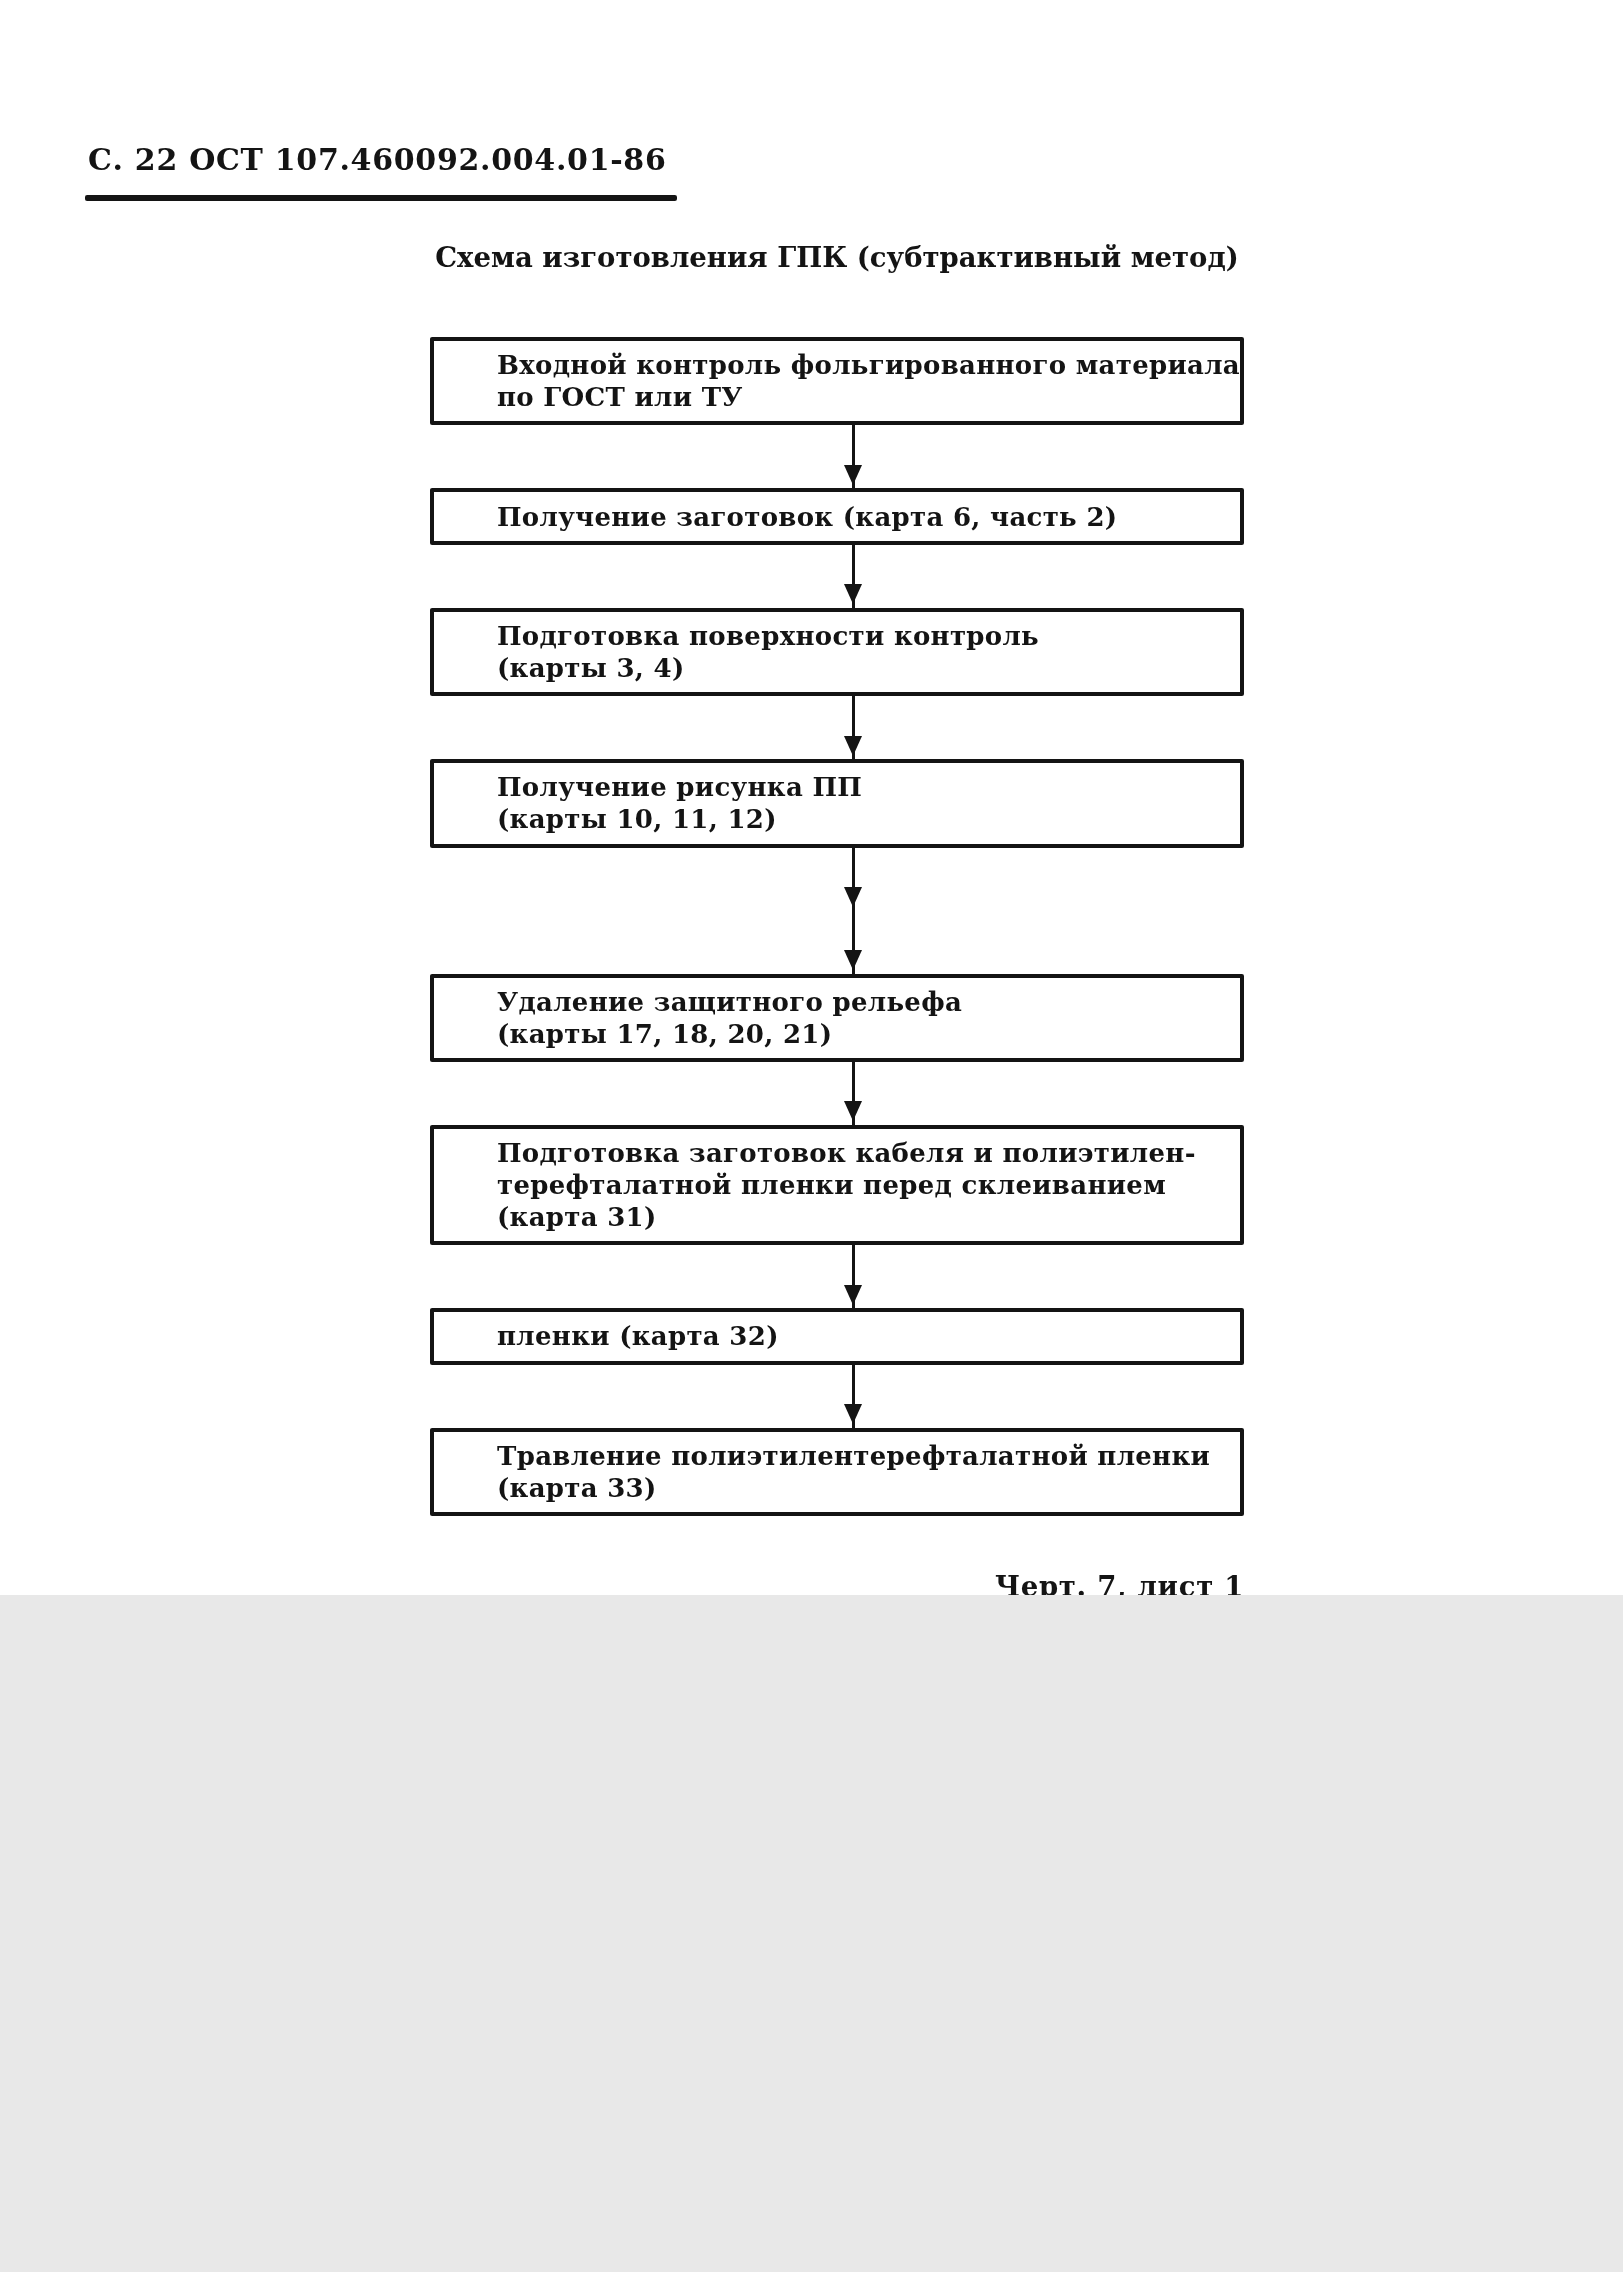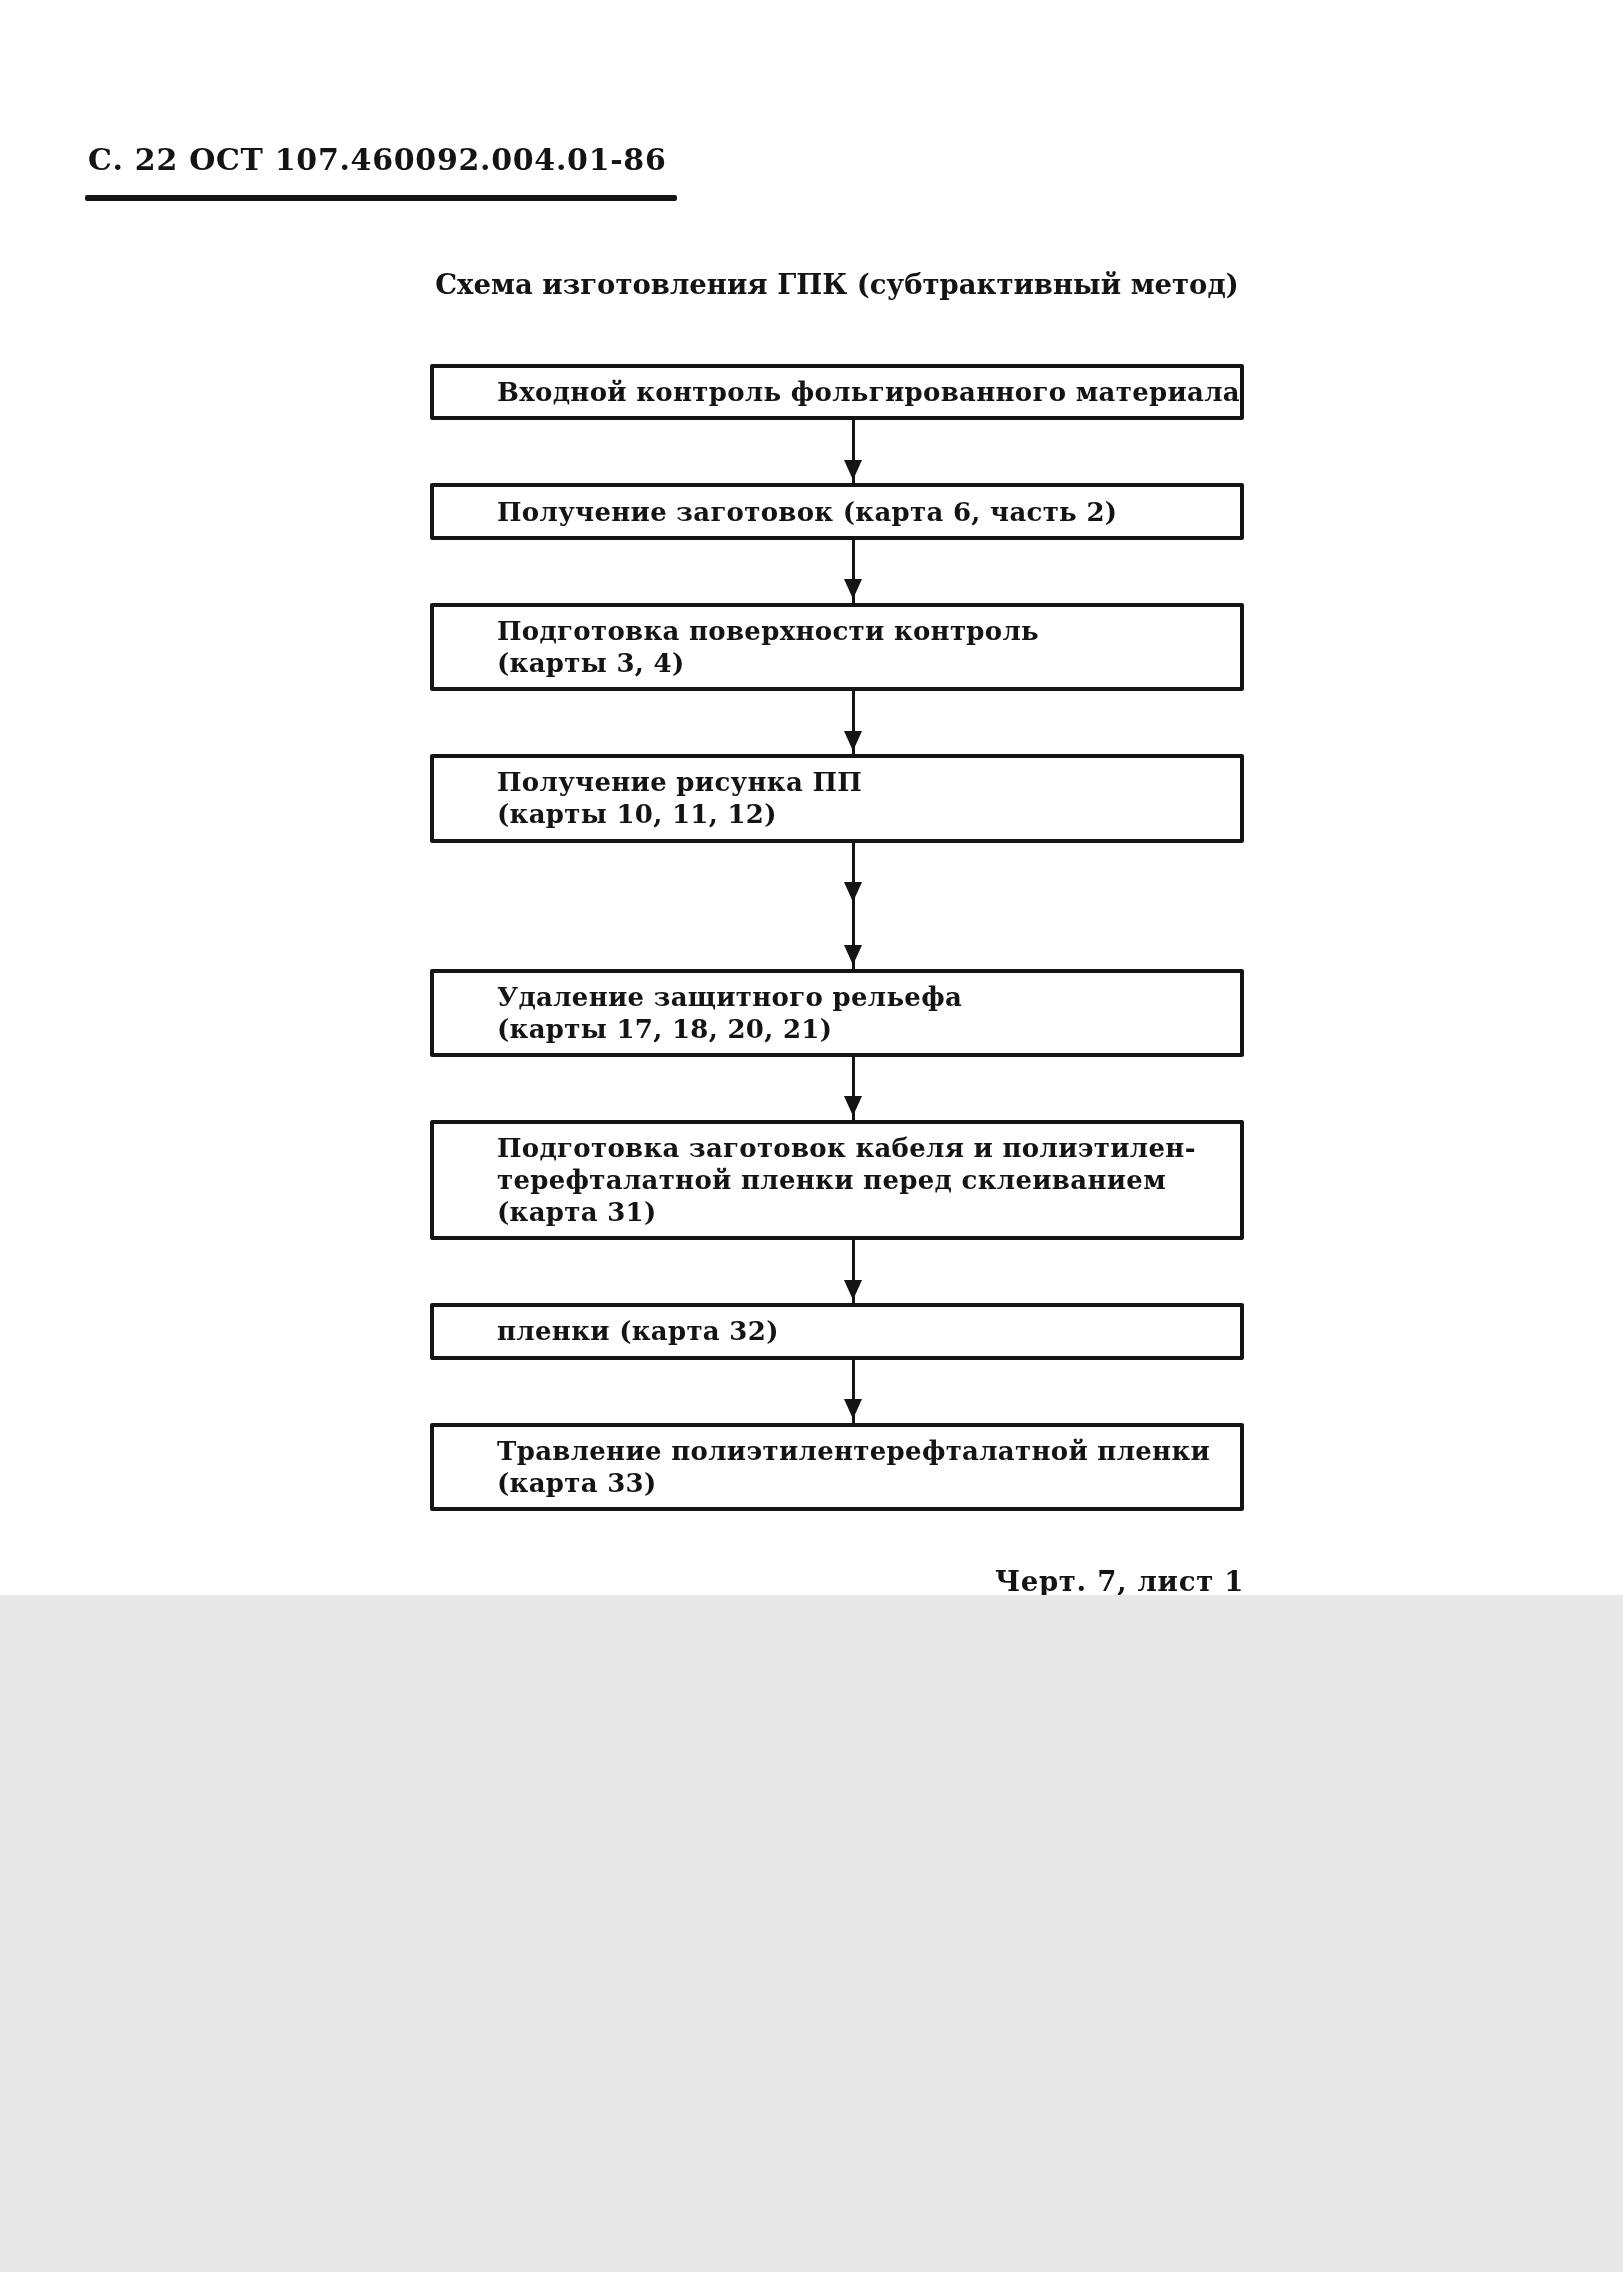--- a/index.html
+++ b/index.html
@@ -26,21 +26,21 @@
     left: 85px;
     top: 195px;
     width: 592px;
     height: 5.5px;
     background: #141414;
     border-radius: 2.1px;
   }
   .column {
     position: absolute;
     left: 430px;
-    top: 268px;
+    top: 241px;
     width: 814px;
   }
   .flow-title {
     text-align: center;
     font-size: 27.5px;
     line-height: 33px;
     margin-bottom: 63px;
     white-space: nowrap;
   }
   .flow-box {
@@ -90,20 +90,21 @@
 
   <div class="doc-header-rule"></div>
 
   <div class="column">
 
     <div class="flow-title">Схема изготовления ГПК (субтрактивный метод)</div>
 
     <div>
         <div class="flow-box">
           <div class="flow-box-line">Входной контроль фольгированного материала</div>
+          <div class="flow-box-line">по ГОСТ или ТУ</div>
         </div>
         <div class="flow-arrow"></div>
         <div class="flow-box">
           <div class="flow-box-line">Получение заготовок (карта 6, часть 2)</div>
         </div>
         <div class="flow-arrow"></div>
         <div class="flow-box">
           <div class="flow-box-line">Подготовка поверхности контроль</div>
           <div class="flow-box-line">(карты 3, 4)</div>
         </div>

